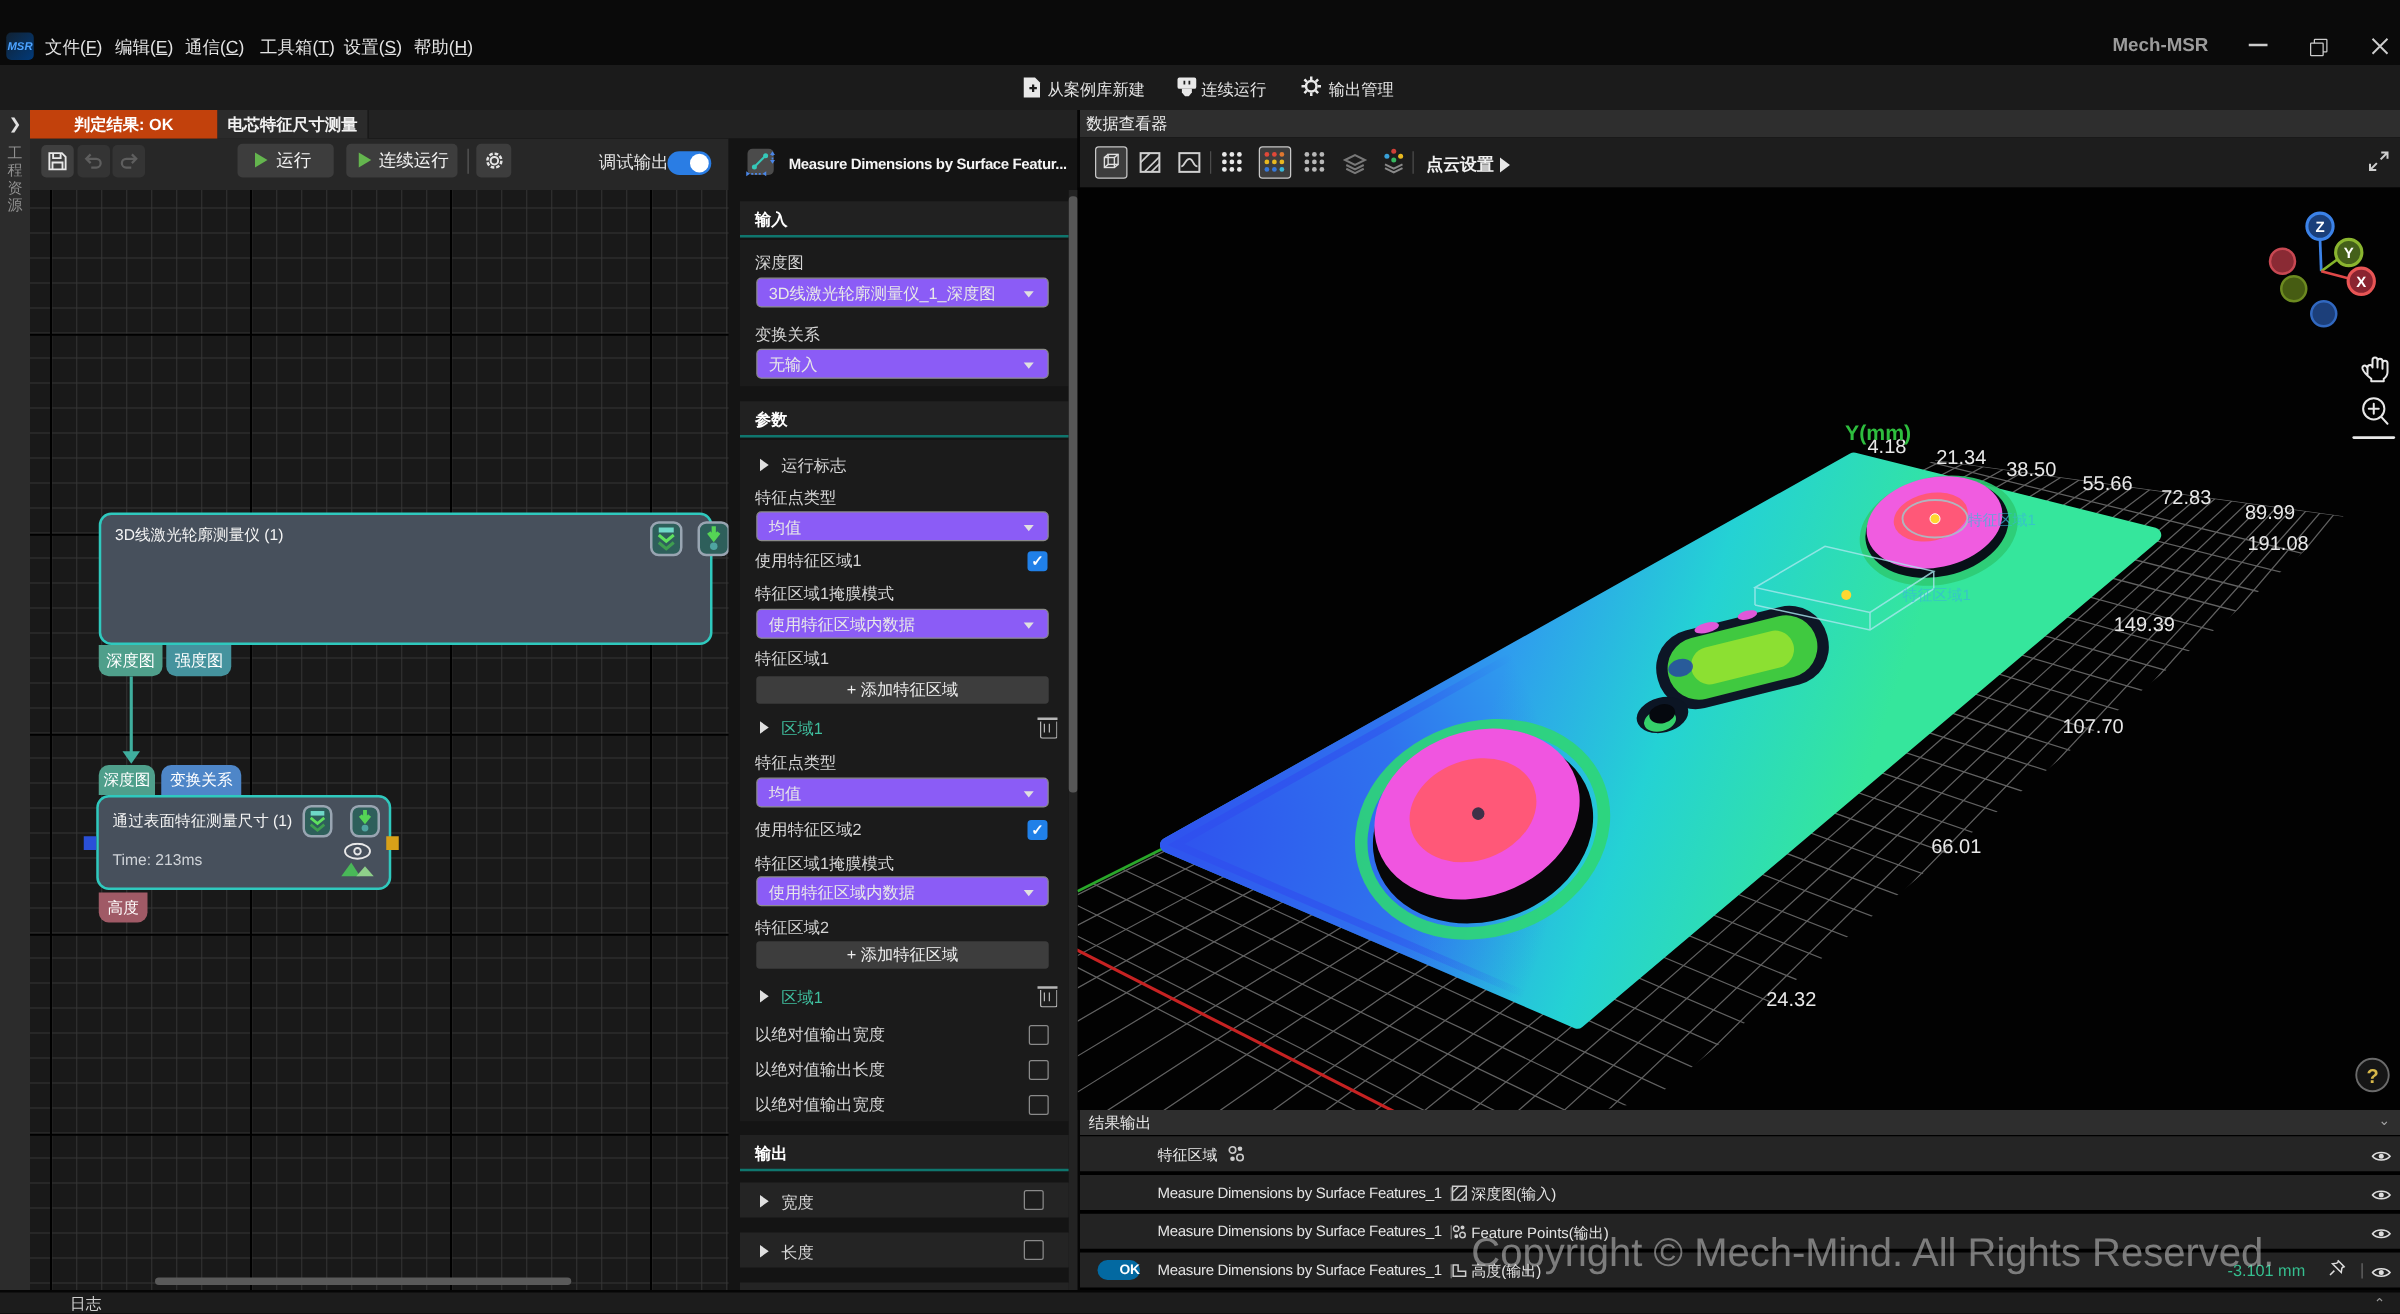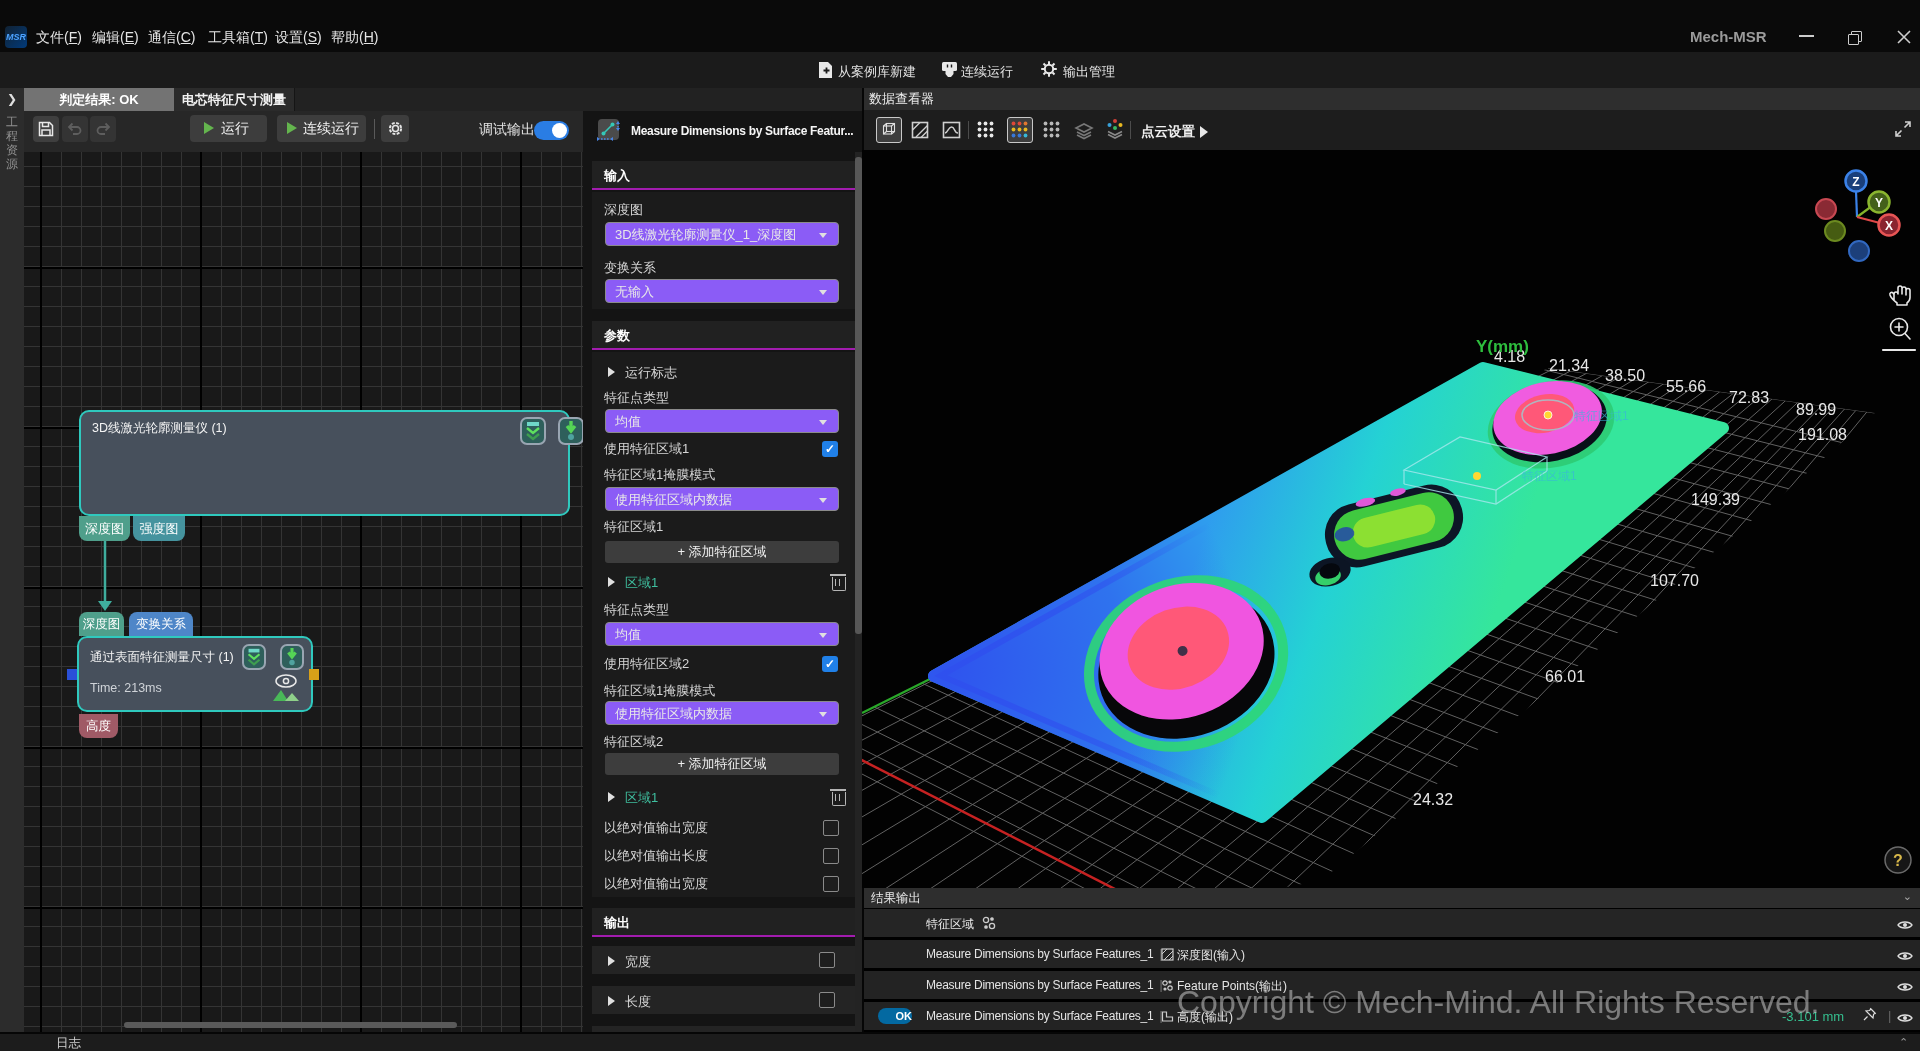--- a/index.html
+++ b/index.html
@@ -3,21 +3,21 @@
 html,body{margin:0;padding:0;background:#000;}
 body{width:1920px;height:1051px;position:relative;overflow:hidden;font-family:"Liberation Sans",sans-serif;-webkit-font-smoothing:antialiased;}
 .a{position:absolute;}
 .txt{color:#e4e4e4;font-size:13px;white-space:nowrap;}
 .lbl{position:absolute;color:#d6d6d6;font-size:13px;white-space:nowrap;}
 .dd{position:absolute;left:605px;width:234px;height:24px;background:#8b5cf6;border:1px solid #8b8b8b;border-radius:4px;color:#e8e8e8;font-size:13px;line-height:24px;padding-left:9px;box-sizing:border-box;}
 .dd:after{content:"";position:absolute;right:11px;top:10px;border-left:4.5px solid transparent;border-right:4.5px solid transparent;border-top:5.5px solid #e0e0e0;}
 .cb{position:absolute;left:822px;width:16px;height:16px;background:#2080e8;border-radius:3px;color:#fff;font-size:12px;font-weight:bold;text-align:center;line-height:16px;}
 .cbe{position:absolute;left:823px;width:14px;height:14px;background:#1d1d1d;border:1px solid #8a8a8a;border-radius:2px;}
 .btnadd{position:absolute;left:605px;width:234px;height:22px;background:#3d3d3d;border-radius:3px;color:#efefef;font-size:13px;text-align:center;line-height:22px;}
-.sech{position:absolute;left:592px;width:263px;height:29px;background:#212121;border-bottom:2px solid #a21caf;color:#fff;font-size:13px;font-weight:bold;line-height:29px;box-sizing:border-box;}
+.sech{position:absolute;left:592px;width:263px;height:29px;background:#212121;border-bottom:2px solid #0f766e;color:#fff;font-size:13px;font-weight:bold;line-height:29px;box-sizing:border-box;}
 .sech span{margin-left:12px;}
 .tria{display:inline-block;width:0;height:0;border-top:5px solid transparent;border-bottom:5px solid transparent;border-left:7px solid #e0e0e0;}
 .trash{position:absolute;width:12px;height:13px;border:1px solid #b5b5b5;border-top:none;border-radius:0 0 2px 2px;}
 .trash:before{content:"";position:absolute;left:-3px;top:-3px;width:16px;height:2px;background:#b5b5b5;}
 .trash:after{content:"";position:absolute;left:2px;top:2px;width:1px;height:7px;background:#b5b5b5;box-shadow:4px 0 0 #b5b5b5;}
 .eye{width:16px;height:16px;display:inline-block;}
 .menu u{text-decoration:underline;}
 </style></head>
 <body>
 
@@ -56,21 +56,21 @@
     </g>
   </svg>
 <div class="a txt" style="left:1063px;top:63px;">输出管理</div>
 
 <div class="a" style="left:0;top:88px;width:24px;height:944px;background:#2c2c2c;border-right:1px solid #111;">
   <div style="margin:4px 0 0 7px;color:#e0e0e0;font-size:12px;">❯</div>
   <div style="position:absolute;left:6px;top:27px;color:#909090;font-size:12px;line-height:14px;width:12px;text-align:center;">工<br>程<br>资<br>源</div>
 </div>
 
 <div class="a" style="left:24px;top:88px;width:838px;height:23px;background:#222222;"></div>
-<div class="a" style="left:24px;top:88px;width:150px;height:23px;background:#737373;color:#fff;font-weight:bold;font-size:13px;text-align:center;line-height:23px;">判定结果: OK</div>
+<div class="a" style="left:24px;top:88px;width:150px;height:23px;background:#c2410c;color:#fff;font-weight:bold;font-size:13px;text-align:center;line-height:23px;">判定结果: OK</div>
 <div class="a" style="left:174px;top:88px;width:120px;height:23px;background:#2b2b2b;color:#f2f2f2;font-weight:bold;font-size:13px;text-align:center;line-height:23px;border-right:1px solid #151515;">电芯特征尺寸测量</div>
 
 <div class="a" style="left:24px;top:111px;width:559px;height:41px;background:#272727;"></div>
 <div class="a" style="left:33px;top:116px;width:26px;height:26px;background:#3f3f3f;border-radius:4px;"></div>
 <svg class="a" style="left:38px;top:121px;" width="16" height="16" viewBox="0 0 16 16">
     <path d="M1.5 1.5 h10 l3 3 v10 h-13 z" fill="none" stroke="#e8e8e8" stroke-width="1.5"></path>
     <path d="M4.5 1.5 v4 h6 v-4 M4 14.5 v-5.5 h8 v5.5" fill="none" stroke="#e8e8e8" stroke-width="1.5"></path>
   </svg>
 <div class="a" style="left:62px;top:116px;width:26px;height:26px;background:#343434;border-radius:4px;"></div>
 <svg class="a" style="left:67px;top:121px;" width="16" height="16" viewBox="0 0 16 16">

